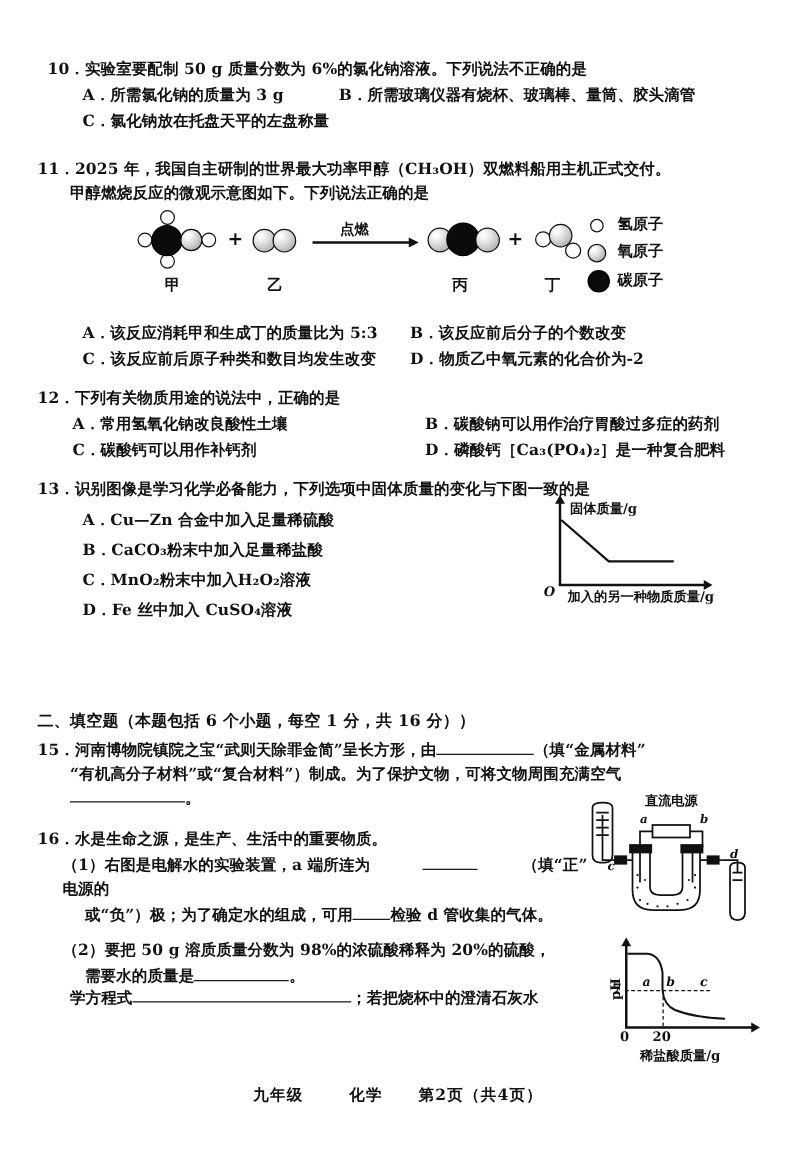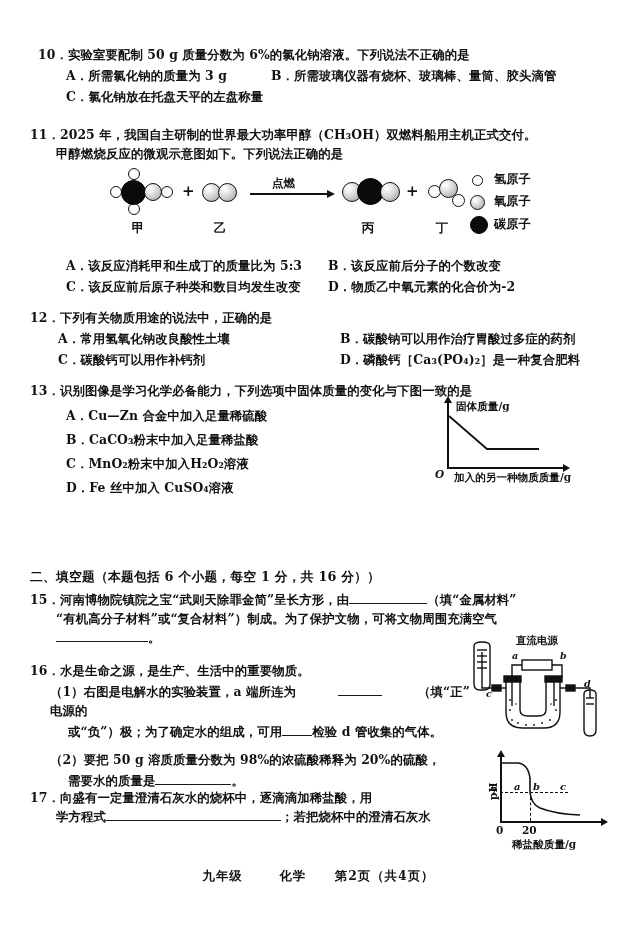--- a/index.html
+++ b/index.html
@@ -367,24 +367,20 @@
           <circle cx="90" cy="78" r="0.9"></circle>
         <circle cx="44" cy="68" r="0.9"></circle>
           <circle cx="90" cy="68" r="0.9"></circle>
         <circle cx="50" cy="72" r="0.8"></circle>
           <circle cx="85" cy="72" r="0.8"></circle>
       </g>
     </svg>
   </div>
 
   <div class="q" style="left:30px; top:789px; width:440px;">
-    <div class="row">
-      <span class="qnum">17．</span>
-      <span>向盛有一定量澄清石灰水的烧杯中，逐滴滴加稀盐酸，用</span>
-    </div>
     <div class="row indent" style="padding-left:26px;">
       <span>学方程式</span>
       <span class="blank-s" style="width:175px;"></span>
       <span>；若把烧杯中的澄清石灰水</span>
     </div>
   </div>
 
   <div class="chart" style="left:470px; top:748px; width:160px; height:110px;">
     <span class="ahead-up" style="left:27.3px; top:2px;"></span>
     <span class="axis-v" style="left:30px; top:8px; height:66px;"></span>

